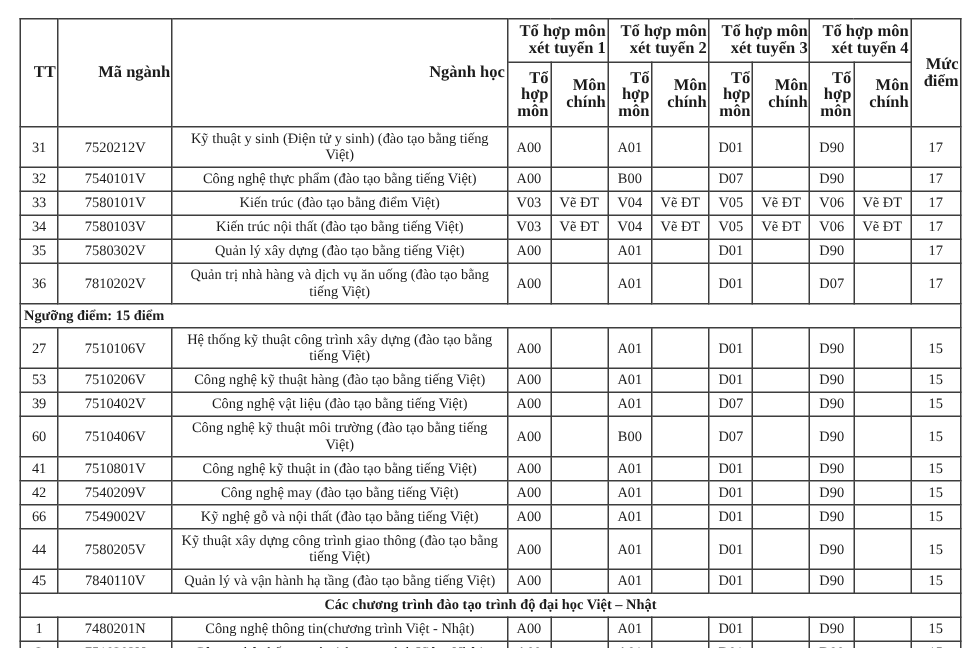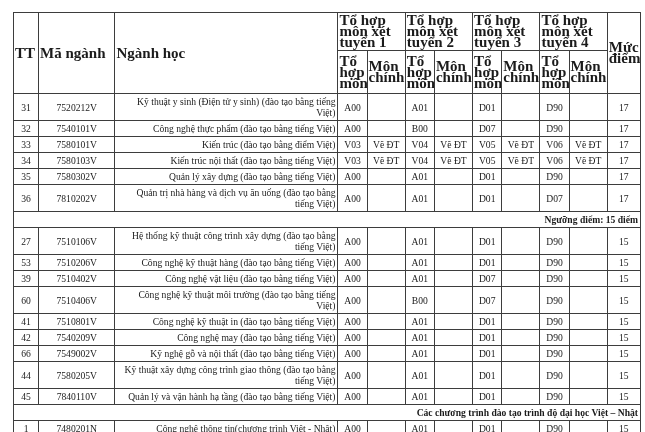--- a/index.html
+++ b/index.html
@@ -22,49 +22,49 @@
     table-layout: fixed;
     width: 628px;
   }
   table.adm th,
   table.adm td {
     border: 1px solid #3d3d3d;
     overflow: hidden;
   }
   table.adm th {
     font-weight: bold;
-    font-size: 15px;
+    font-size: 11px;
     line-height: 11px;
-    text-align: left;
+    text-align: right;
     vertical-align: middle;
     padding: 2px 1px;
     background: #ffffff;
   }
   tr.hdr-group th { height: 24px; }
   tr.hdr-sub th { height: 38px; }
   table.adm td {
     font-size: 9.6px;
     line-height: 11px;
     vertical-align: middle;
     padding: 2px 2px;
   }
   td.c { text-align: center; }
   td.name {
-    text-align: right;
+    text-align: center;
     padding-left: 4px;
     padding-right: 3px;
   }
   tr.data-row { height: 16px; }
   td.section {
     font-weight: bold;
     font-size: 9.8px;
     padding: 1px 3px;
   }
-  td.sec-center { text-align: right; }
-  td.sec-left { text-align: right; padding-left: 4px; }
+  td.sec-center { text-align: left; }
+  td.sec-left { text-align: center; padding-left: 4px; }
 </style>
 </head>
 <body>
 
 <div class="page">
   <table class="adm">
     <colgroup>
       <col style="width:25px">
       <col style="width:76px">
       <col style="width:222px">

